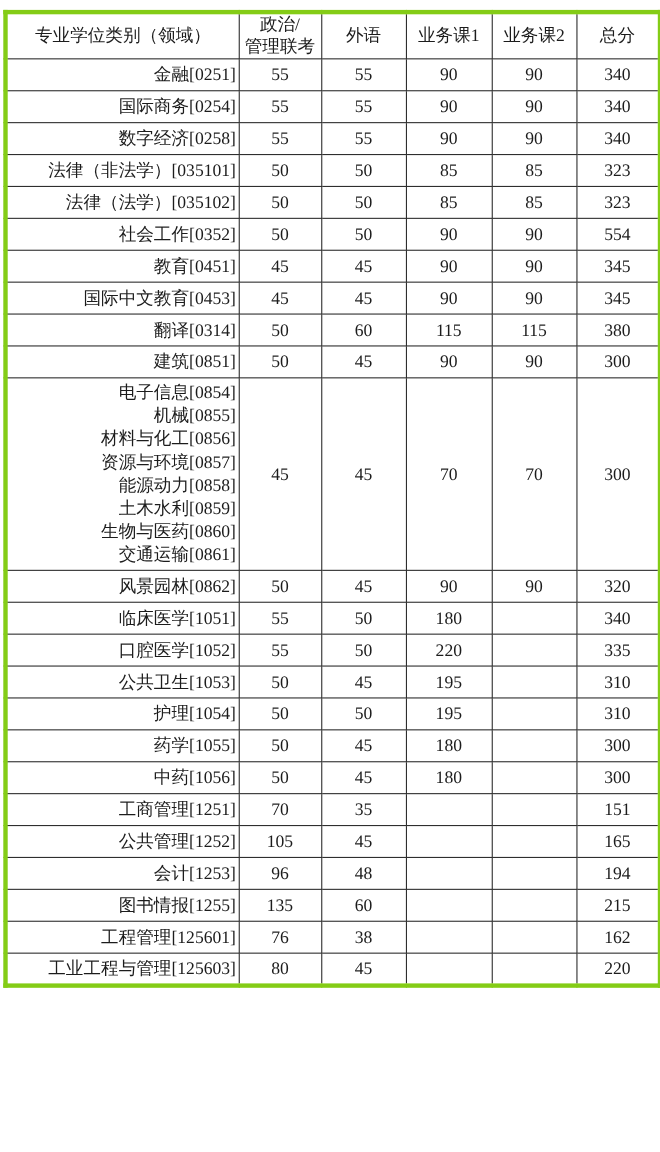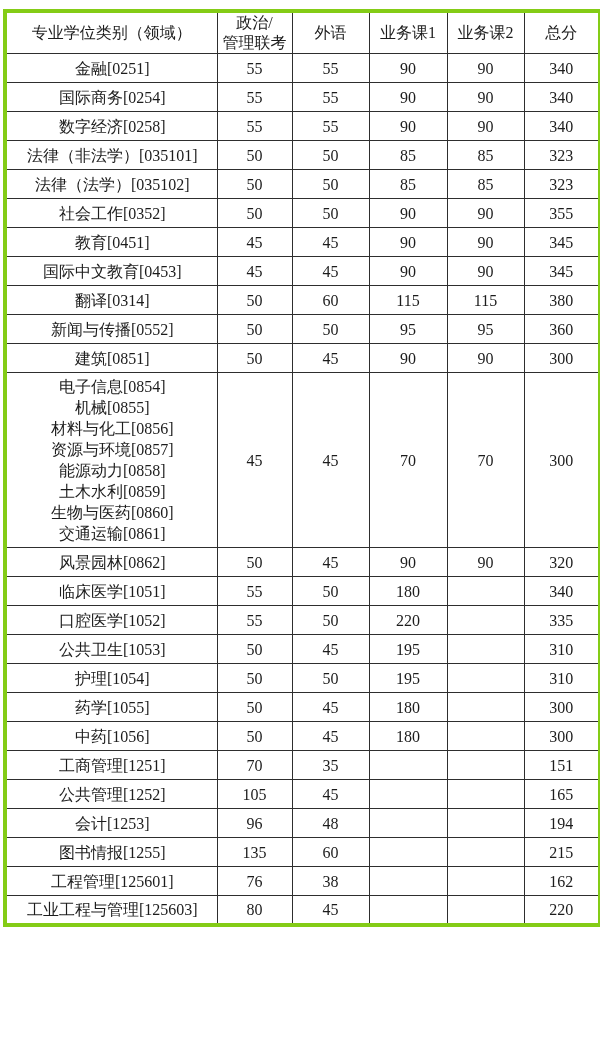--- a/index.html
+++ b/index.html
@@ -19,21 +19,21 @@
   }
   th, td {
     border: 1px solid #2e2e2e;
     font-size: 16px;
     font-weight: normal;
     vertical-align: middle;
     overflow: hidden;
   }
   th { height: 41px; line-height: 20px; text-align: center; padding: 0 2px; }
   td { height: 29px; line-height: 21px; }
-  td.cat { text-align: center; padding: 3px 2px 3px 3px; }
+  td.cat { text-align: right; padding: 3px 2px 3px 3px; }
   td.num { text-align: center; padding: 0 2px; }
 </style>
 </head>
 <body>
 
 <table>
   <colgroup>
     <col style="width:212px">
     <col style="width:75px">
     <col style="width:77px">
@@ -94,21 +94,21 @@
         <td class="num">85</td>
         <td class="num">85</td>
         <td class="num">323</td>
       </tr>
       <tr>
         <td class="cat">社会工作[0352]</td>
         <td class="num">50</td>
         <td class="num">50</td>
         <td class="num">90</td>
         <td class="num">90</td>
-        <td class="num">355</td>
+        <td class="num">554</td>
       </tr>
       <tr>
         <td class="cat">教育[0451]</td>
         <td class="num">45</td>
         <td class="num">45</td>
         <td class="num">90</td>
         <td class="num">90</td>
         <td class="num">345</td>
       </tr>
       <tr>
@@ -121,28 +121,20 @@
       </tr>
       <tr>
         <td class="cat">翻译[0314]</td>
         <td class="num">50</td>
         <td class="num">60</td>
         <td class="num">115</td>
         <td class="num">115</td>
         <td class="num">380</td>
       </tr>
       <tr>
-        <td class="cat">新闻与传播[0552]</td>
-        <td class="num">50</td>
-        <td class="num">50</td>
-        <td class="num">95</td>
-        <td class="num">95</td>
-        <td class="num">360</td>
-      </tr>
-      <tr>
         <td class="cat">建筑[0851]</td>
         <td class="num">50</td>
         <td class="num">45</td>
         <td class="num">90</td>
         <td class="num">90</td>
         <td class="num">300</td>
       </tr>
       <tr>
         <td class="cat">电子信息[0854]<br>机械[0855]<br>材料与化工[0856]<br>资源与环境[0857]<br>能源动力[0858]<br>土木水利[0859]<br>生物与医药[0860]<br>交通运输[0861]</td>
         <td class="num">45</td>

